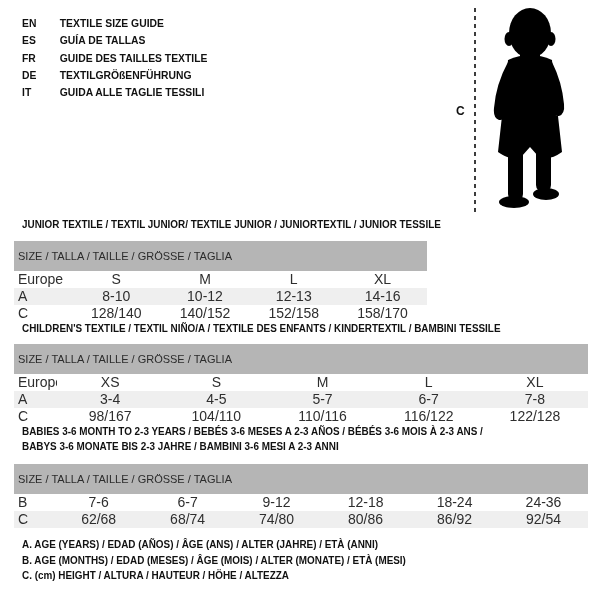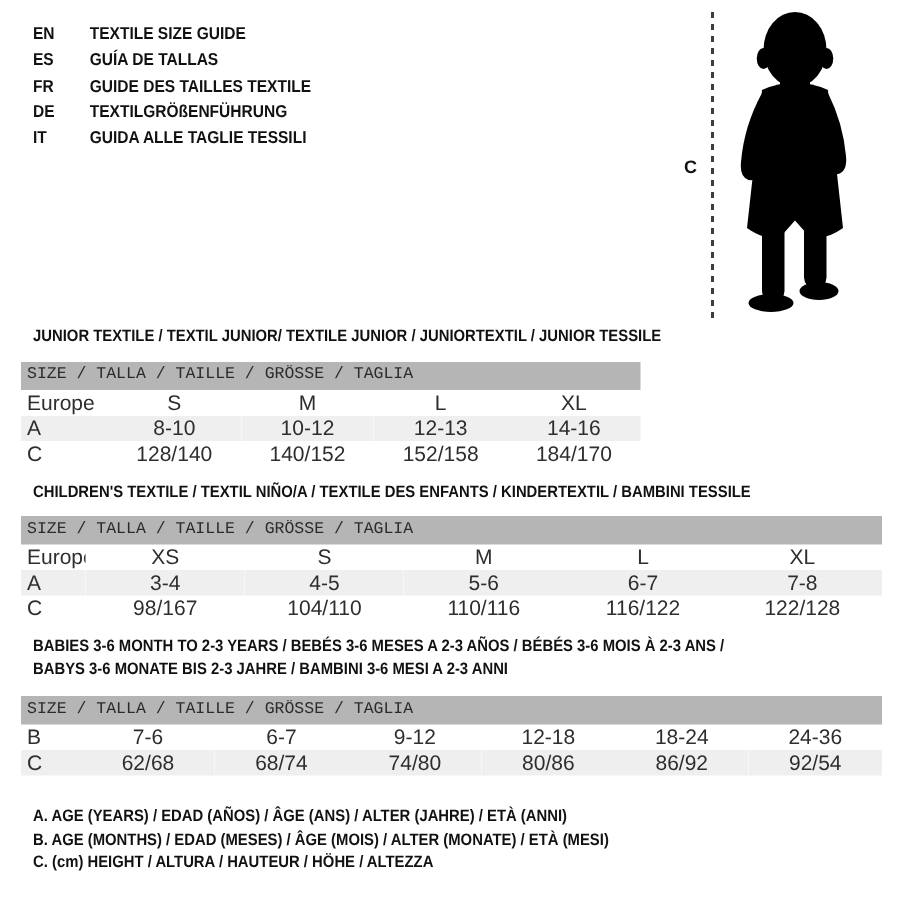--- a/index.html
+++ b/index.html
@@ -29,22 +29,22 @@
   .baby{position:absolute;left:482px;top:6px;}
 
   
   .sec-title{position:absolute;left:22px;font-weight:700;font-size:11px;line-height:15px;color:var(--title);}
 
   
   table.size-table{position:absolute;left:14px;border-collapse:collapse;table-layout:fixed;}
   table.size-table td{font-size:14px;color:var(--text);height:17px;line-height:17px;text-align:center;padding:0;overflow:hidden;white-space:nowrap;}
   table.size-table td.lbl{text-align:left;padding-left:4px;}
   table.size-table tr.bar td{
-    background:var(--header-bar);height:19px;line-height:13px;text-align:left;padding-left:4px;
-    font-size:11px;color:#2b2b2b;font-family:Liberation Mono, monospace;
+    background:var(--header-bar);height:30px;line-height:13px;text-align:left;padding-left:4px;
+    font-size:11px;color:#2b2b2b;
   }
   table.size-table tr.shade td{background:var(--row-shade);}
   .t1{top:241px;width:413px;}
   .t2{top:344px;width:574px;}
   .t3{top:464px;width:574px;}
 
   
   .notes{position:absolute;left:22px;top:537px;}
   .note-line{font-weight:700;font-size:11px;line-height:15.5px;color:var(--title);}
 </style>
@@ -120,21 +120,21 @@
       <td>8-10</td>
       <td>10-12</td>
       <td>12-13</td>
       <td>14-16</td>
     </tr>
     <tr>
       <td class="lbl">C</td>
       <td>128/140</td>
       <td>140/152</td>
       <td>152/158</td>
-      <td>184/170</td>
+      <td>158/170</td>
     </tr>
   </tbody>
     </table>
 
   <div class="sec-title cond" style="top:321px">CHILDREN'S TEXTILE / TEXTIL NIÑO/A / TEXTILE DES ENFANTS / KINDERTEXTIL / BAMBINI TESSILE</div>
   <table class="size-table t2">
     <colgroup>
         <col style="width:7.5%">
         <col style="width:18.5%">
         <col style="width:18.5%">
@@ -151,21 +151,21 @@
       <td>XS</td>
       <td>S</td>
       <td>M</td>
       <td>L</td>
       <td>XL</td>
     </tr>
     <tr class="shade">
       <td class="lbl">A</td>
       <td>3-4</td>
       <td>4-5</td>
-      <td>5-6</td>
+      <td>5-7</td>
       <td>6-7</td>
       <td>7-8</td>
     </tr>
     <tr>
       <td class="lbl">C</td>
       <td>98/167</td>
       <td>104/110</td>
       <td>110/116</td>
       <td>116/122</td>
       <td>122/128</td>

